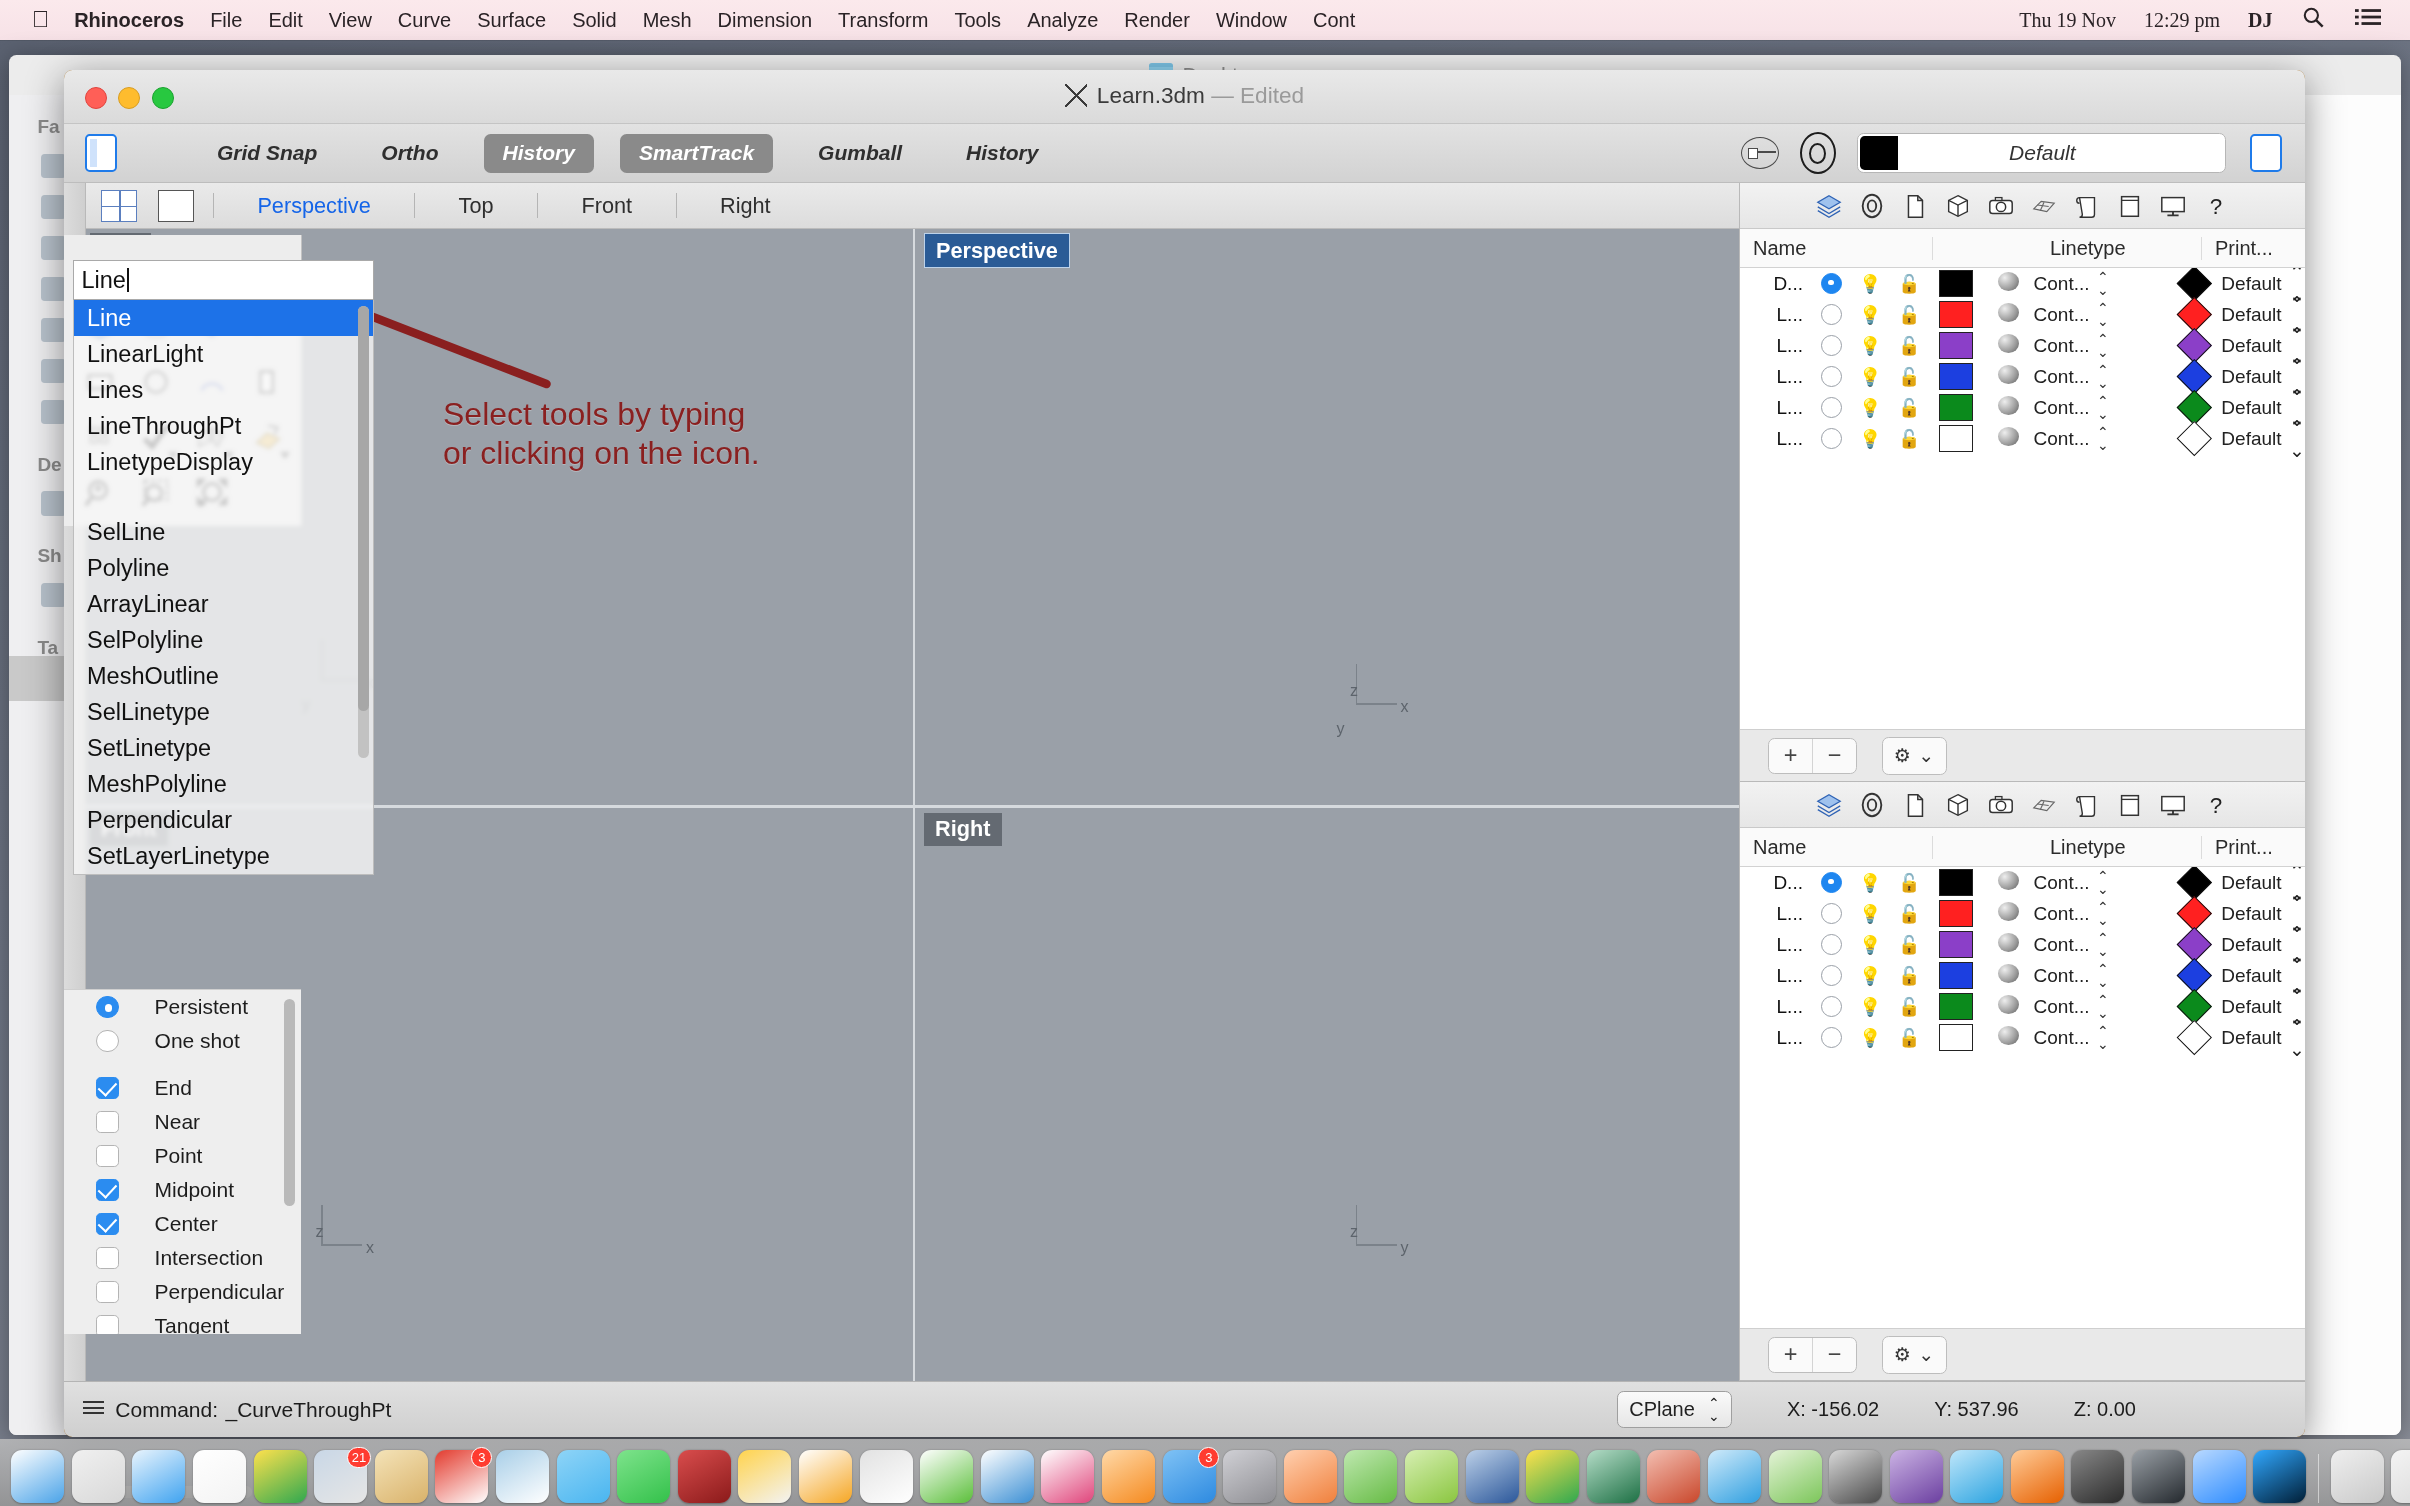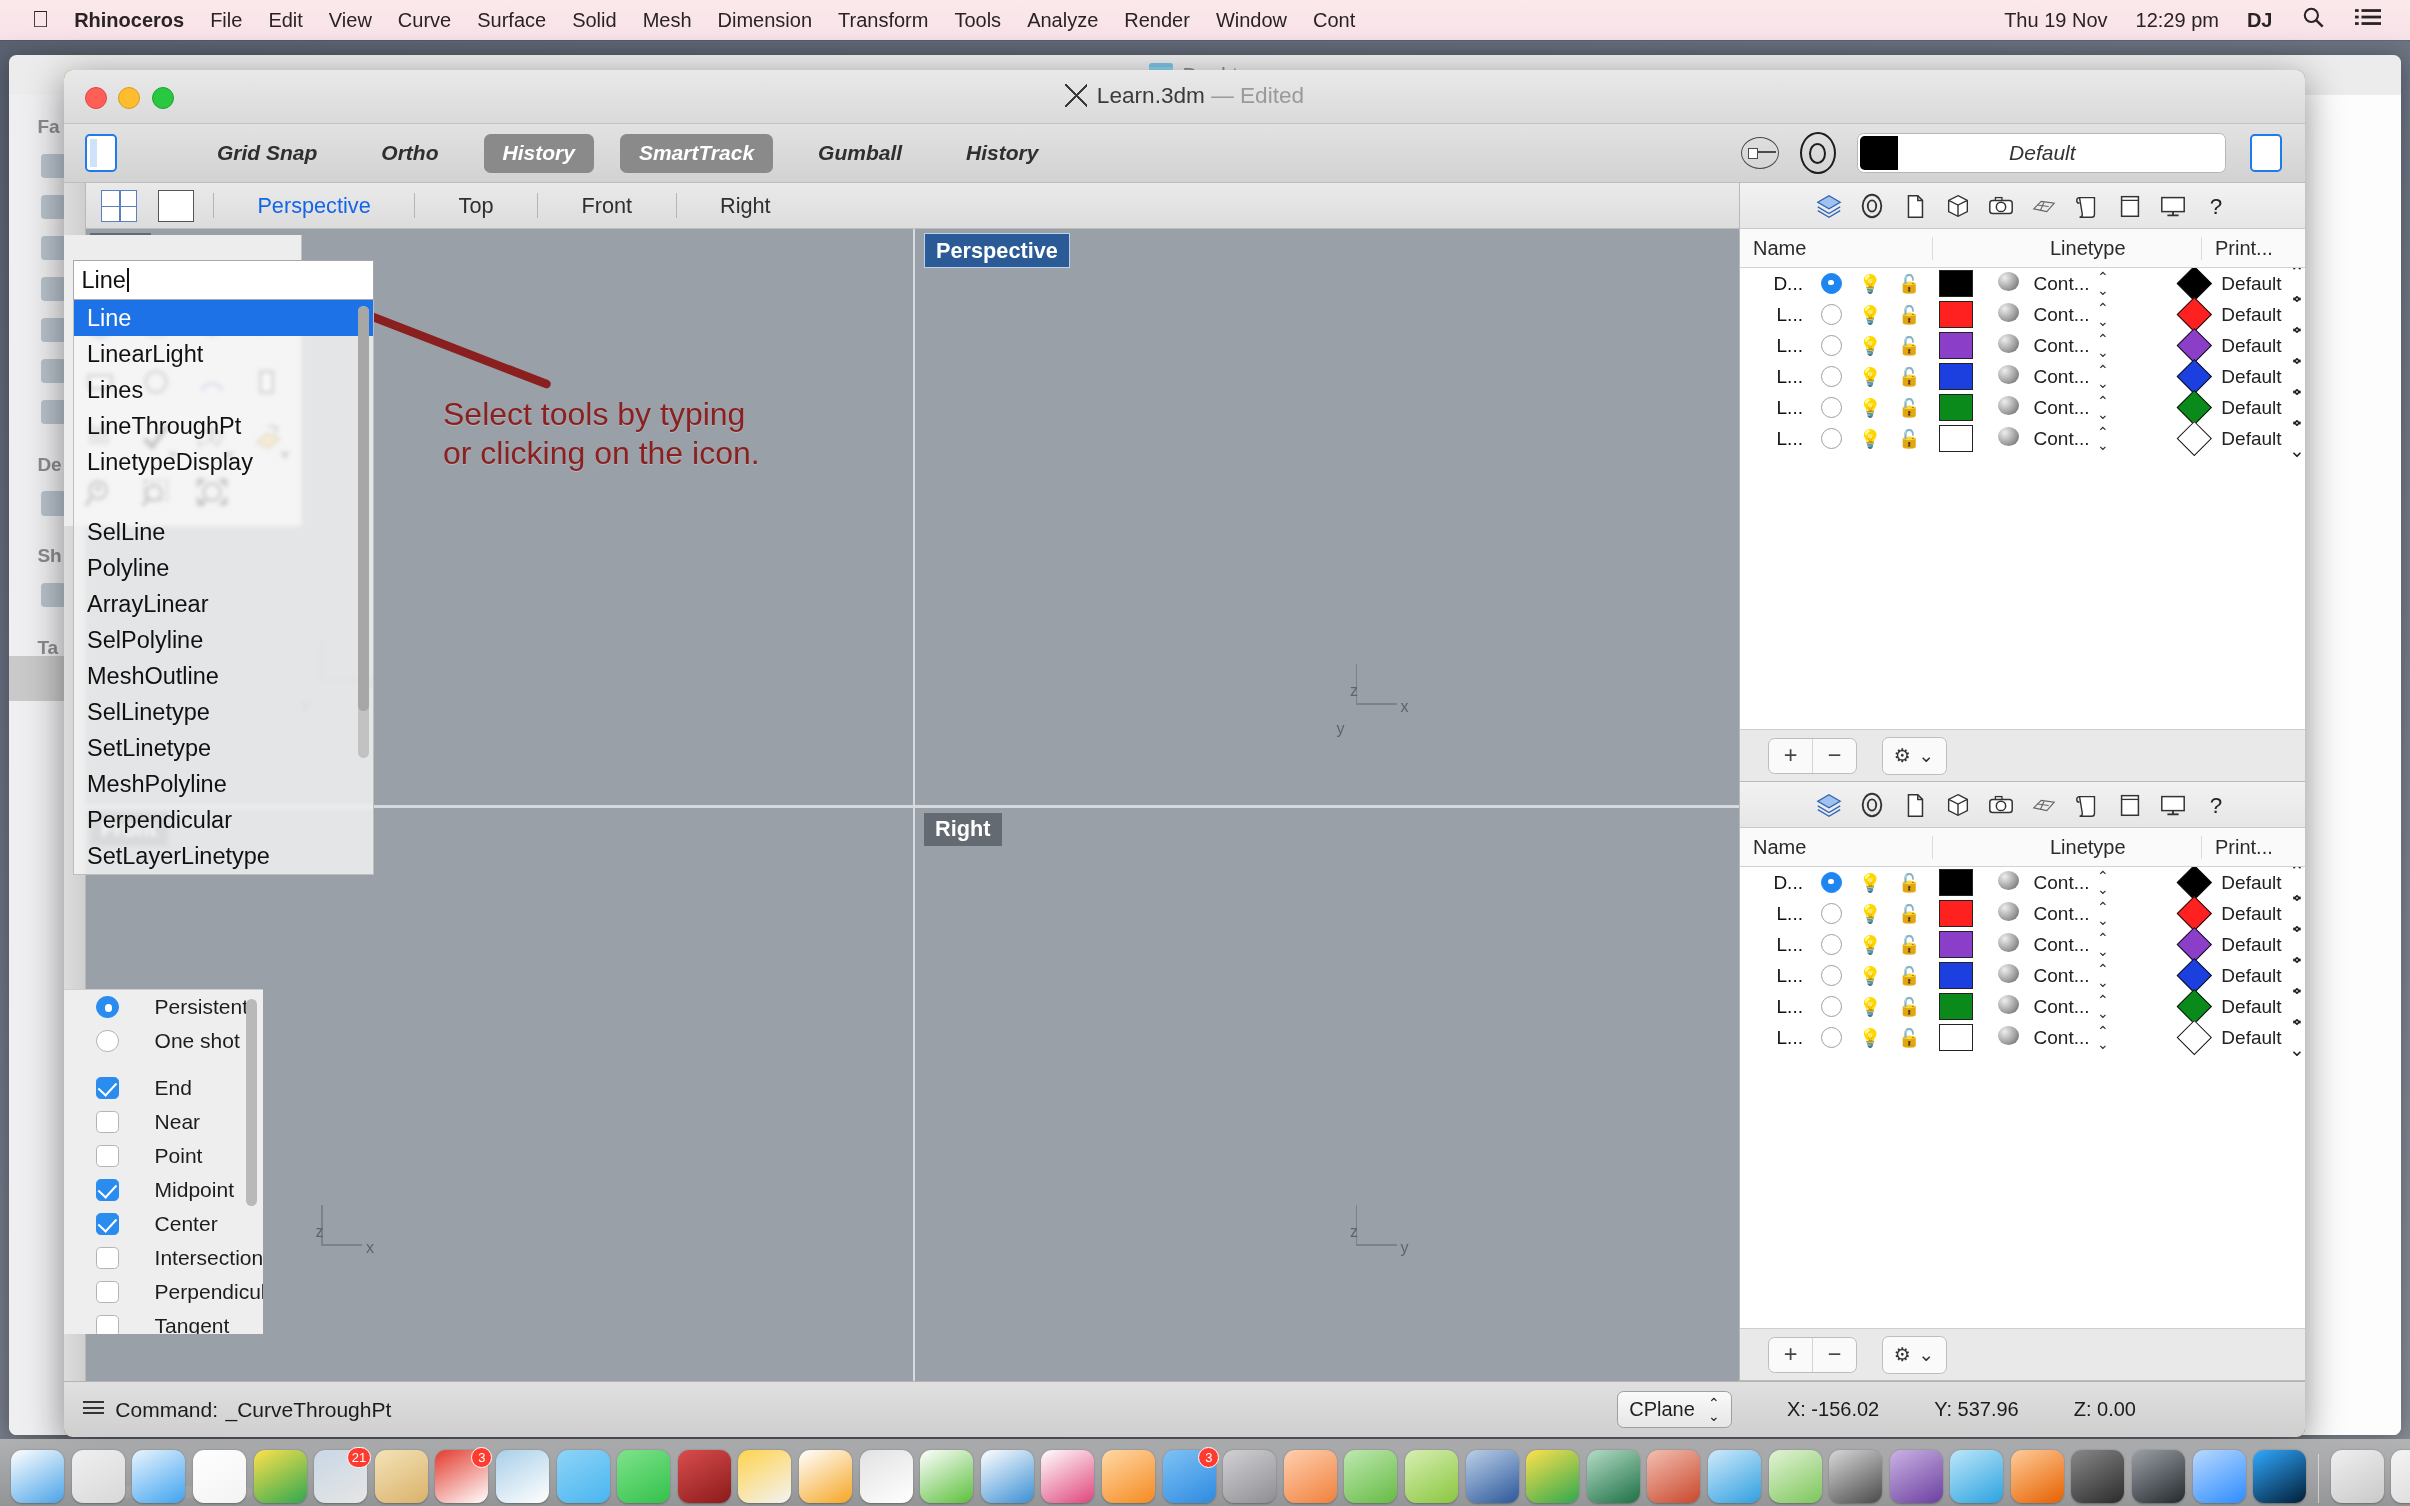--- a/index.html
+++ b/index.html
@@ -20,21 +20,21 @@
     background:linear-gradient(180deg,#fbe9ec 0%,#f7e2e7 100%);
     display:flex;align-items:center;
     font-size:20px;color:#2a2326;
     z-index:90;
     box-shadow:0 0.9px 0 rgba(0,0,0,.10);
   }
   #menubar .apple{margin:0 24.5px 0 32px;font-size:23.5px;line-height:1;}
   #menubar .mi{margin-right:26px;white-space:nowrap;}
   #menubar .mi.app{font-weight:bold;}
   #menubar .spacer{flex:1;}
-  #menubar .right{margin-right:28px;white-space:nowrap;}
+  #menubar .right{margin-right:28px;white-space:nowrap;font-family:Liberation Serif, serif;}
   #menubar .right.bold{font-weight:bold;}
   .mb-icon{margin-right:30px;display:inline-block;}
   
   #bgwin{
     position:absolute;left:9.4px;top:55px;width:2392px;height:1380px;
     background:#ececec;border-radius:7.5px;
     box-shadow:0 3.8px 24.5px rgba(0,0,0,.35);
     overflow:hidden;z-index:100;
   }
   #bgwin .bgtitle{
@@ -230,21 +230,21 @@
   #leftpal{
     position:absolute;left:64px;top:235px;width:237px;z-index:260;
     background:#ededed;border-right:0.9px solid #c2c2c2;
   }
   .palgrid{display:flex;flex-wrap:wrap;padding:5.6px 0 5.6px 7.5px;}
   .palcell{width:56px;height:56px;display:flex;align-items:center;justify-content:center;position:relative;}
   .palcell .tri{position:absolute;right:5.6px;bottom:5.6px;width:0;height:0;
     border-left:5.6px solid transparent;border-right:5.6px solid transparent;border-top:7.5px solid #444;}
   
   #osnap{
-    position:absolute;left:64px;top:989px;width:199px;height:344px;z-index:260;
+    position:absolute;left:64px;top:989px;width:237px;height:344px;z-index:260;
     background:#eeeeee;border-top:0.9px solid #cfcfcf;overflow:hidden;
   }
   .osrow{height:34px;display:flex;align-items:center;padding-left:90px;font-size:21px;color:#1d1d1d;}
   .osradio{width:22.6px;height:22.6px;border-radius:50%;border:0.9px solid #b4b4b4;background:#fff;
     box-sizing:border-box;margin-left:-58px;margin-right:36px;flex:0 0 22.6px;position:relative;}
   .osradio.on{background:#2b8cf0;border-color:#2b8cf0;}
   .osradio.on:after{content:"";position:absolute;left:7.5px;top:7.5px;width:7.5px;height:7.5px;border-radius:50%;background:#fff;}
   .oscheck{width:22.6px;height:22.6px;border-radius:4.7px;border:0.9px solid #b4b4b4;background:#fff;
     box-sizing:border-box;margin-left:-58px;margin-right:36px;flex:0 0 22.6px;position:relative;}
   .oscheck.on{background:#2b8cf0;border-color:#2b8cf0;}

